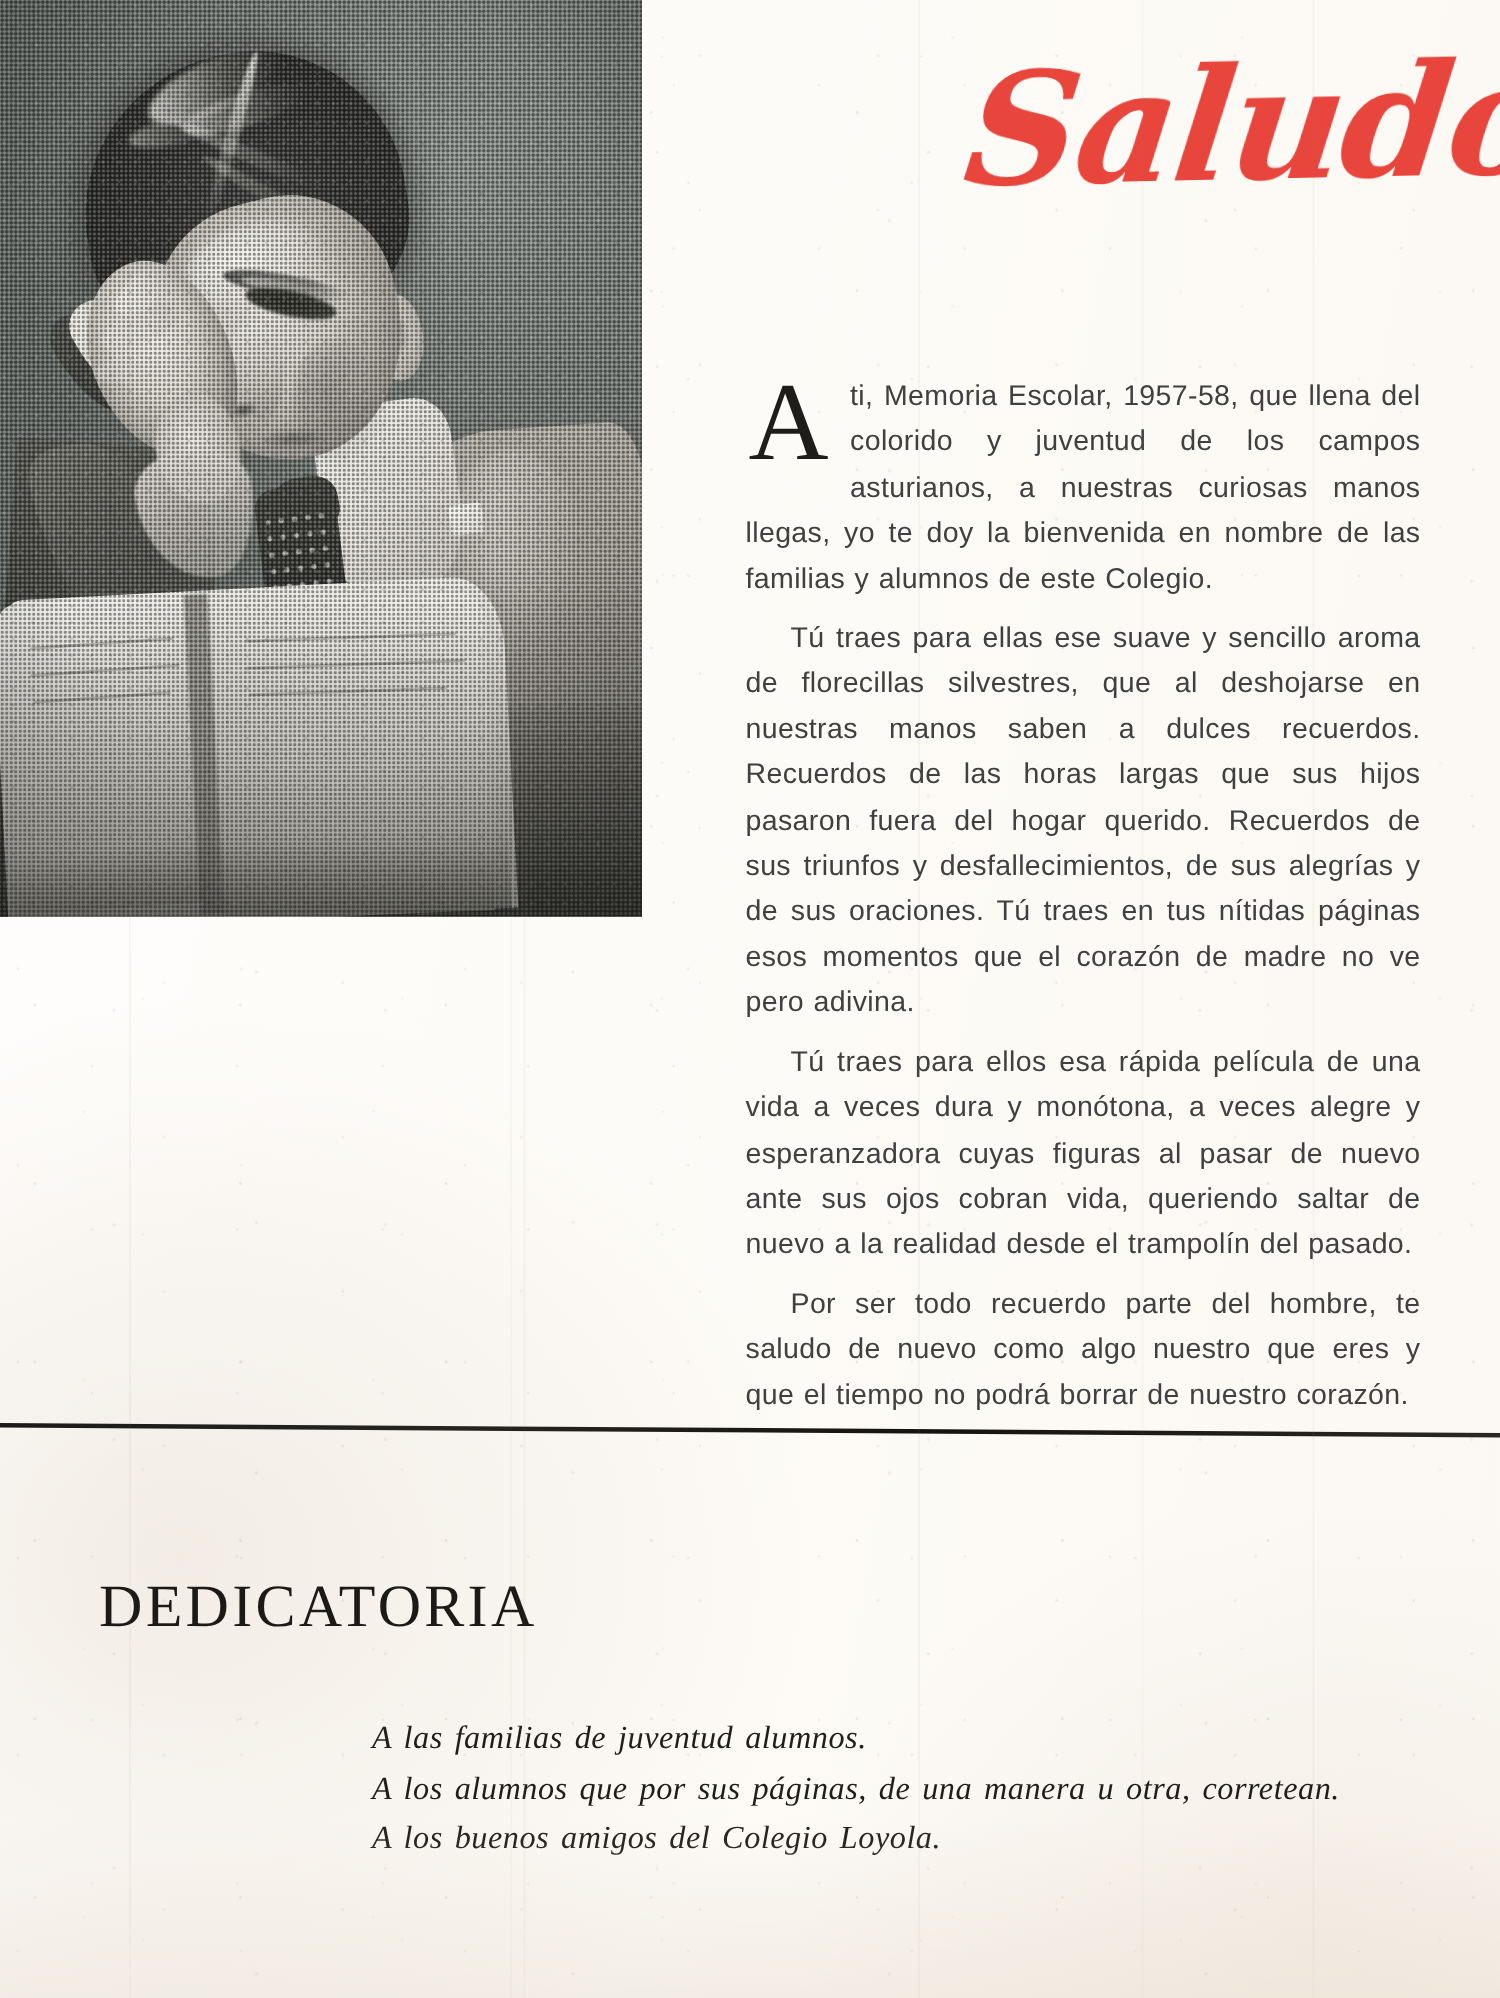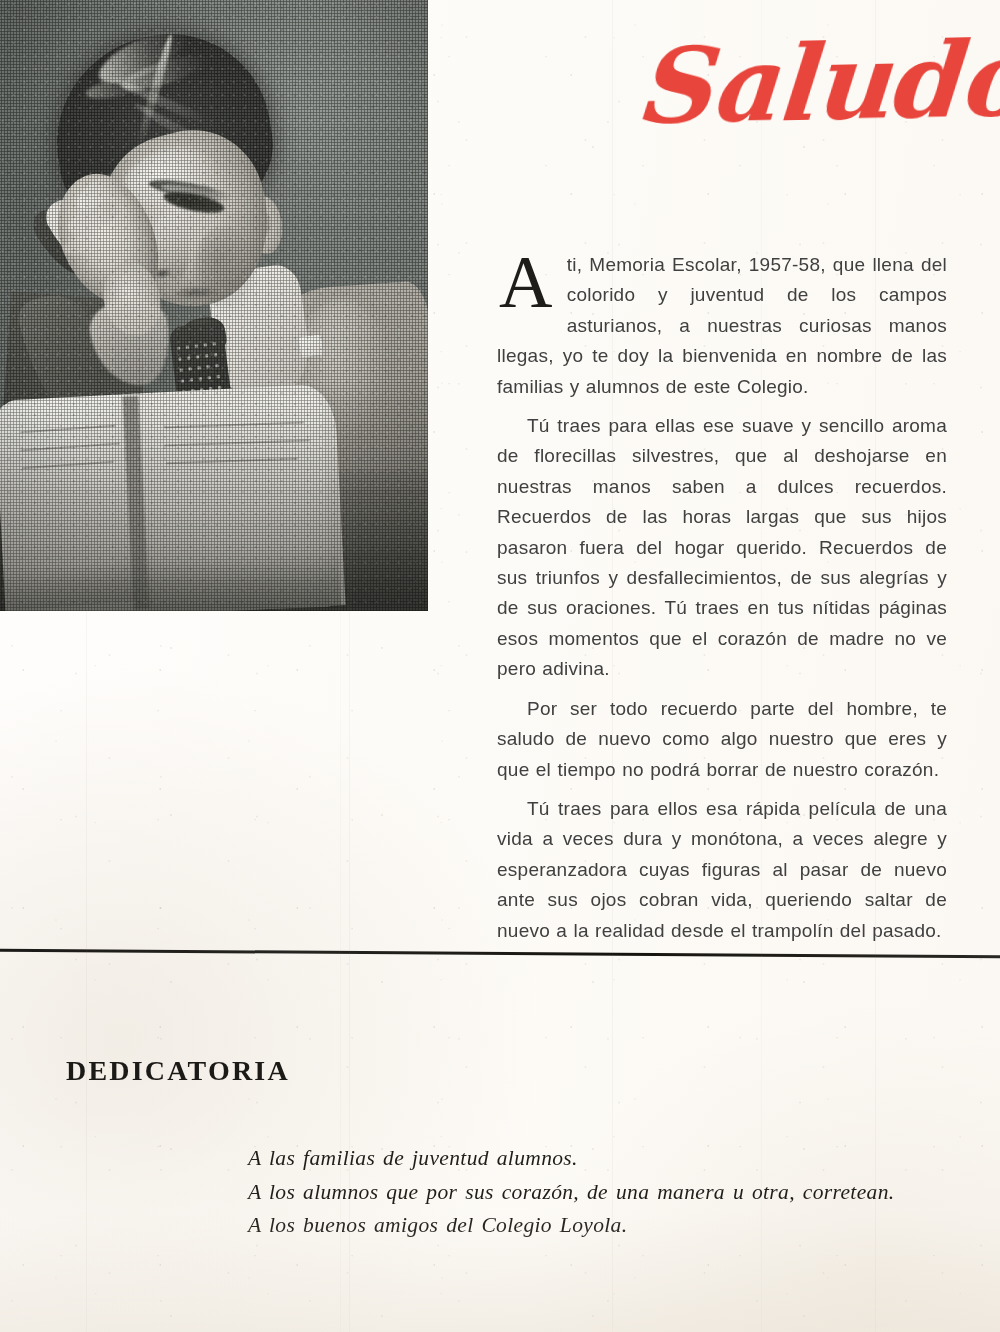--- a/index.html
+++ b/index.html
@@ -464,26 +464,25 @@
     background: linear-gradient(90deg, #1b1a18 0%, #26241f 30%, #15140f 62%, #2a2823 100%);
     transform: rotate(0.38deg);
   }
 
   
   #dedicatoria-heading {
     position: absolute;
     left: 66px;
     top: 1046px;
     font-family: "Liberation Serif", serif;
-    font-size: 28px;
+    font-size: 40px;
     line-height: 50px;
     letter-spacing: 2.2px;
     color: #1c1a17;
     white-space: nowrap;
-    font-weight: bold;
   }
   #dedication-lines {
     position: absolute;
     left: 248px;
     top: 1142px;
     width: 700px;
   }
   #dedication-lines .ded-line {
     font-family: "Liberation Serif", serif;
     font-style: italic;
@@ -585,29 +584,29 @@
     <div class="photo-vig"></div>
   </div>
 
   <div id="title">
     <div class="saludo" style="color: rgb(232, 69, 60);">Saludo</div>
   </div>
 
   <div id="body-text">
     <p class="first">A ti, Memoria Escolar, 1957-58, que llena del colorido y juventud de los campos asturianos, a nuestras curiosas manos llegas, yo te doy la bienvenida en nombre de las familias y alumnos de este Colegio.</p>
     <p>Tú traes para ellas ese suave y sencillo aroma de florecillas silvestres, que al deshojarse en nuestras manos saben a dulces recuerdos. Recuerdos de las horas largas que sus hijos pasaron fuera del hogar querido. Recuerdos de sus triunfos y desfallecimientos, de sus alegrías y de sus oraciones. Tú traes en tus nítidas páginas esos momentos que el corazón de madre no ve pero adivina.</p>
+    <p>Tú traes para ellos esa rápida película de una vida a veces dura y monótona, a veces alegre y esperanzadora cuyas figuras al pasar de nuevo ante sus ojos cobran vida, queriendo saltar de nuevo a la realidad desde el trampolín del pasado.</p>
     <p>Por ser todo recuerdo parte del hombre, te saludo de nuevo como algo nuestro que eres y que el tiempo no podrá borrar de nuestro corazón.</p>
-    <p>Tú traes para ellos esa rápida película de una vida a veces dura y monótona, a veces alegre y esperanzadora cuyas figuras al pasar de nuevo ante sus ojos cobran vida, queriendo saltar de nuevo a la realidad desde el trampolín del pasado.</p>
   </div>
 
   <div id="divider"></div>
 
   <div id="dedicatoria-heading">DEDICATORIA</div>
 
   <div id="dedication-lines">
     <div class="ded-line">A las familias de juventud alumnos.</div>
-    <div class="ded-line">A los alumnos que por sus corazón, de una manera u otra, corretean.</div>
+    <div class="ded-line">A los alumnos que por sus páginas, de una manera u otra, corretean.</div>
     <div class="ded-line">A los buenos amigos del Colegio Loyola.</div>
   </div>
 
   <div class="streaks"></div>
   <div class="edge-stain"></div>
 </div>
 
 </body></html>

